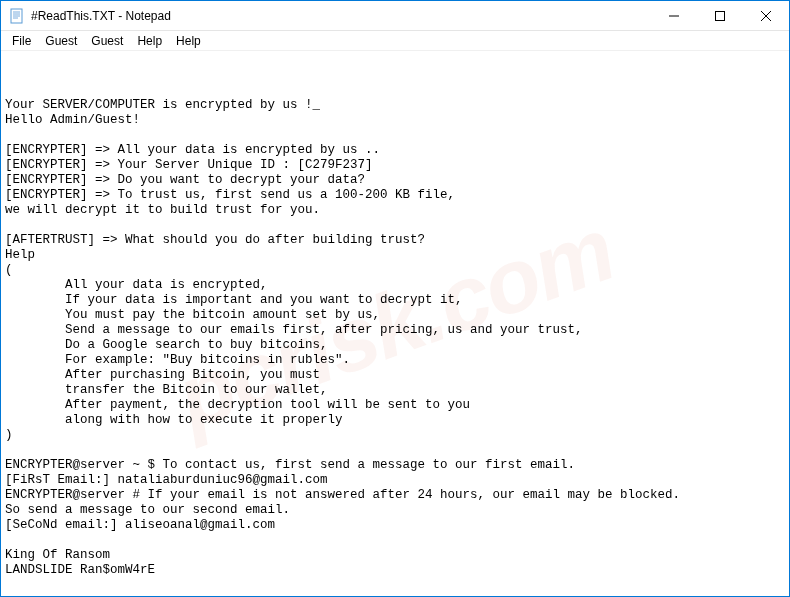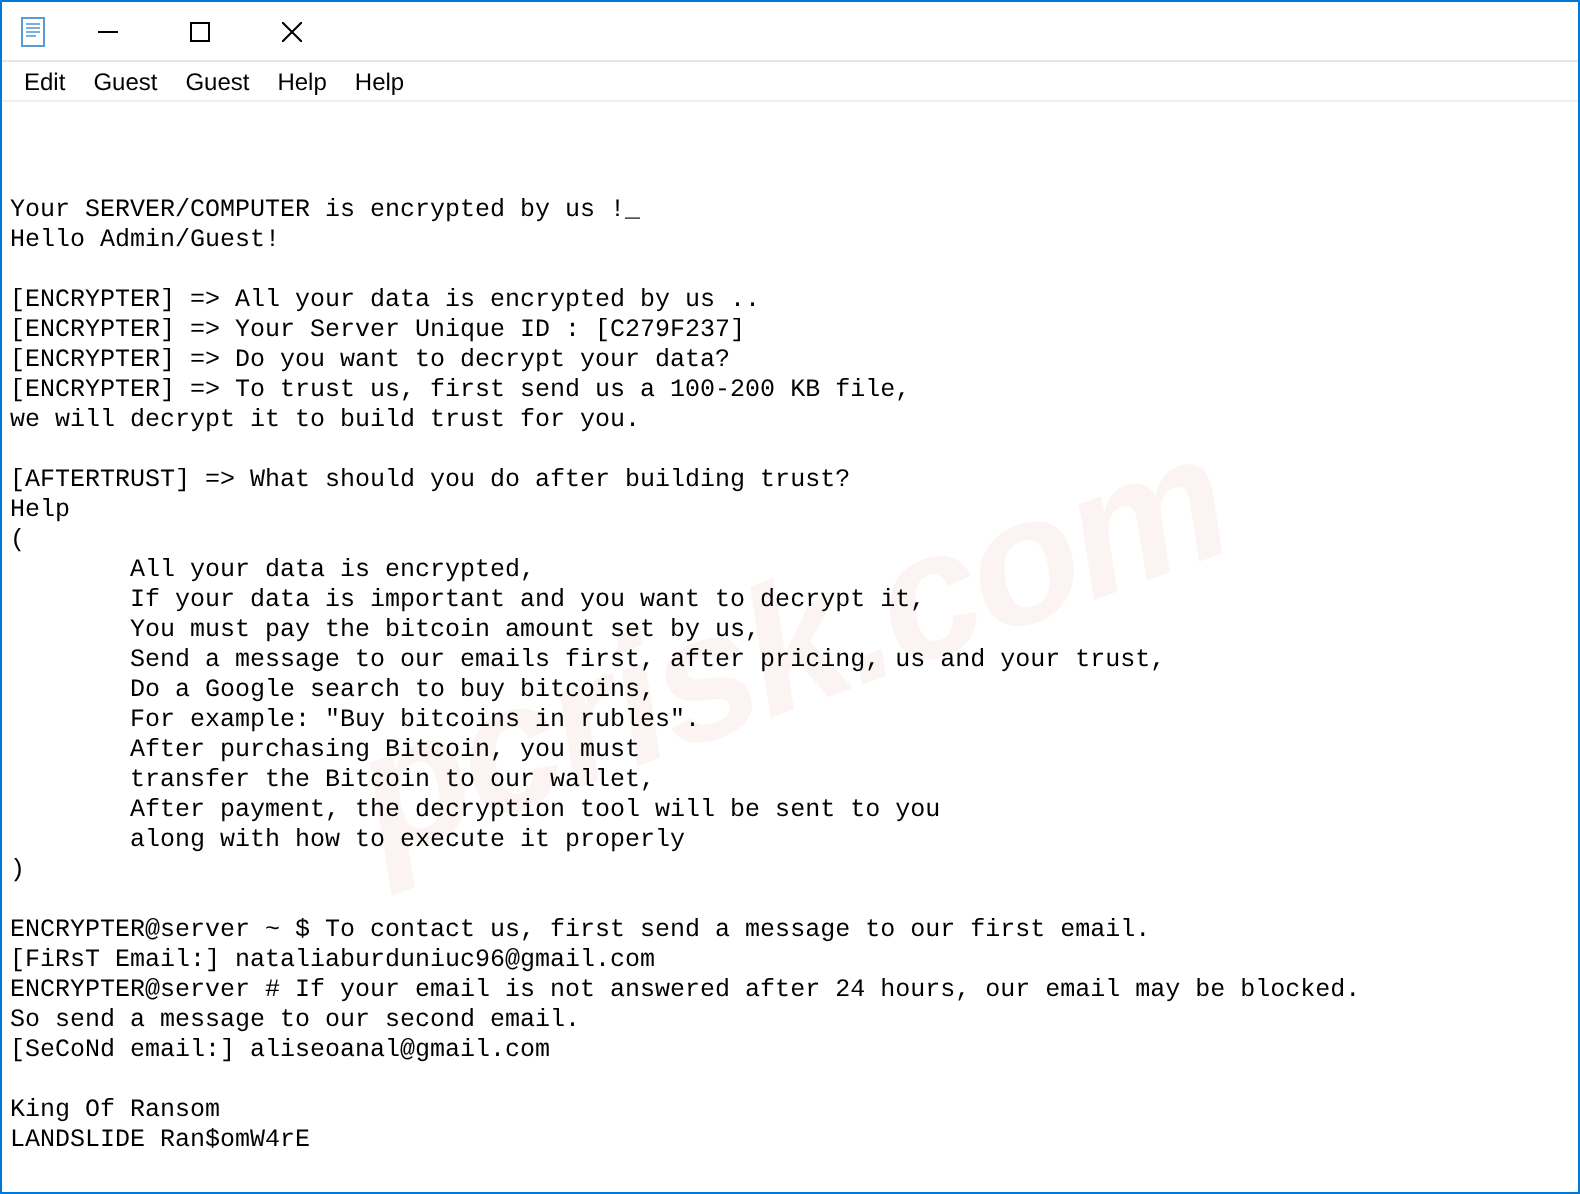--- a/index.html
+++ b/index.html
@@ -121,20 +121,21 @@
 <div class="window">
 
   <div class="titlebar">
     <svg class="titlebar-icon" viewBox="0 0 16 16">
       <rect x="2" y="1" width="11" height="14" fill="#fff" stroke="#5a9bd5" stroke-width="1"></rect>
       <line x1="4" y1="4" x2="11" y2="4" stroke="#5a9bd5" stroke-width="0.8"></line>
       <line x1="4" y1="6" x2="11" y2="6" stroke="#5a9bd5" stroke-width="0.8"></line>
       <line x1="4" y1="8" x2="11" y2="8" stroke="#5a9bd5" stroke-width="0.8"></line>
       <line x1="4" y1="10" x2="9" y2="10" stroke="#5a9bd5" stroke-width="0.8"></line>
     </svg>
+    <div class="titlebar-title">#ReadThis.TXT - Notepad</div>
     <div class="titlebar-controls">
       <div class="titlebar-btn">
         <svg width="10" height="10" viewBox="0 0 10 10">
           <line x1="0" y1="5" x2="10" y2="5" stroke="#000" stroke-width="1"></line>
         </svg>
       </div>
       <div class="titlebar-btn">
         <svg width="10" height="10" viewBox="0 0 10 10">
           <rect x="0.5" y="0.5" width="9" height="9" fill="none" stroke="#000" stroke-width="1"></rect>
         </svg>
@@ -142,21 +143,21 @@
       <div class="titlebar-btn close">
         <svg width="10" height="10" viewBox="0 0 10 10">
           <line x1="0" y1="0" x2="10" y2="10" stroke="#000" stroke-width="1"></line>
           <line x1="10" y1="0" x2="0" y2="10" stroke="#000" stroke-width="1"></line>
         </svg>
       </div>
     </div>
   </div>
 
   <div class="menubar">
-    <div class="menu-item">Edit</div>
+    <div class="menu-item">File</div>
     <div class="menu-item">Guest</div>
     <div class="menu-item">Guest</div>
     <div class="menu-item">Help</div>
     <div class="menu-item">Help</div>
   </div>
 
   <div class="content">
     <div class="watermark">pcrisk.com</div>
     <div class="text-content" id="text-lines">Your SERVER/COMPUTER is encrypted by us !_
 Hello Admin/Guest!

